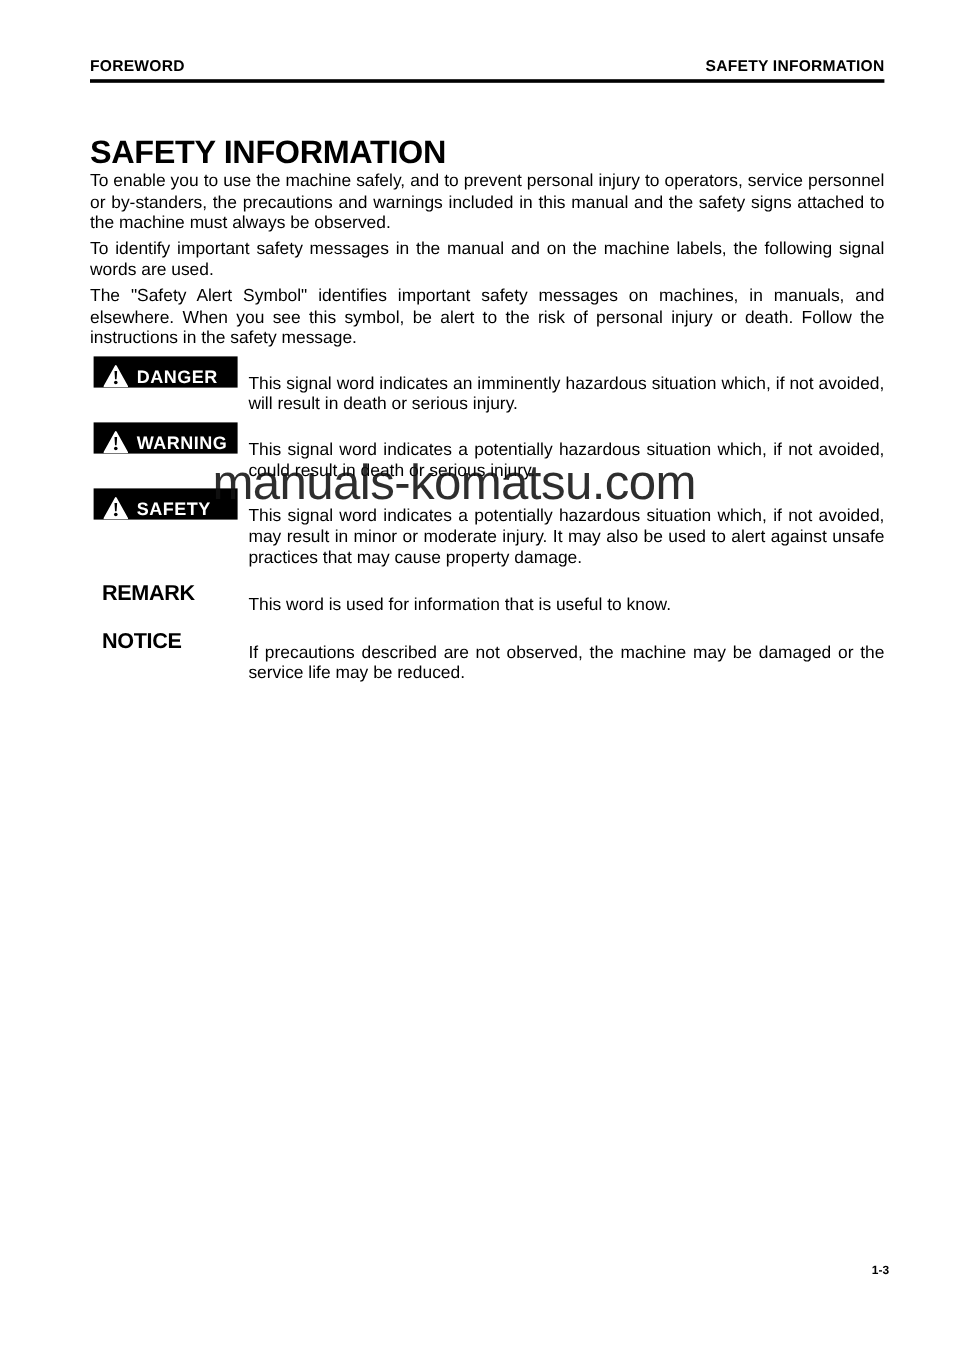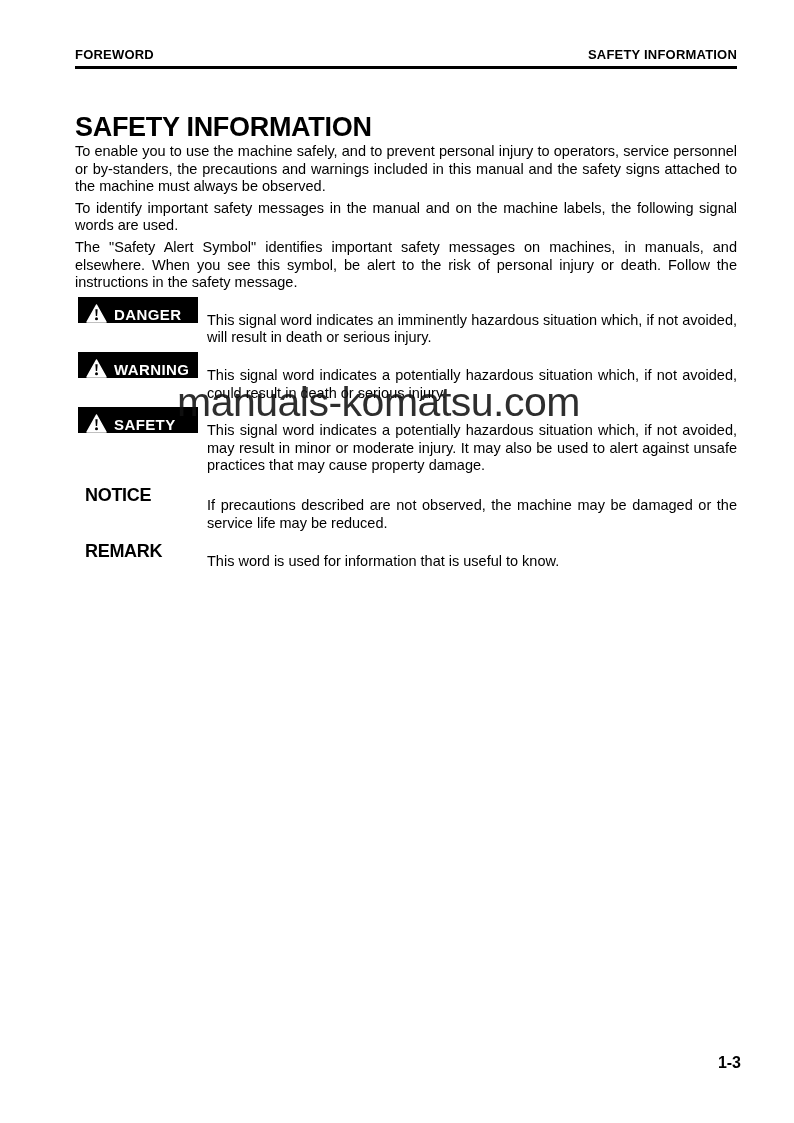--- a/index.html
+++ b/index.html
@@ -104,21 +104,21 @@
     font-weight: normal;
     letter-spacing: -0.5px;
     color: rgba(17, 17, 17, 0.88);
     white-space: nowrap;
     pointer-events: none;
   }
   .page-number {
     position: absolute;
     top: 1054px;
     right: 53px;
-    font-size: 16px;
+    font-size: 10px;
     font-weight: bold;
   }
 </style>
 </head>
 <body>
 
 <div class="page">
 
   <div class="running-header">
     <span>FOREWORD</span>
@@ -170,28 +170,28 @@
             <path d="M9.4 5.2 h2.2 l-0.45 6.8 h-1.3 Z" fill="#000"></path>
             <circle cx="10.5" cy="14.8" r="1.5" fill="#000"></circle>
           </svg>
           <span class="badge-text">SAFETY</span>
         </div>
       </div>
       <div class="desc-col">This signal word indicates a potentially hazardous situation which, if not avoided, may result in minor or moderate injury. It may also be used to alert against unsafe practices that may cause property damage.</div>
     </div>
 
 
+    <div class="info-row remark">
+      <div class="info-label">REMARK</div>
+      <div class="desc-col">This word is used for information that is useful to know.</div>
+    </div>
+
     <div class="info-row notice">
       <div class="info-label">NOTICE</div>
       <div class="desc-col">If precautions described are not observed, the machine may be damaged or the service life may be reduced.</div>
-    </div>
-
-    <div class="info-row remark">
-      <div class="info-label">REMARK</div>
-      <div class="desc-col">This word is used for information that is useful to know.</div>
     </div>
 
   </div>
 
   <div class="watermark">manuals-komatsu.com</div>
 
   <div class="page-number">1-3</div>
 
 </div>
 

